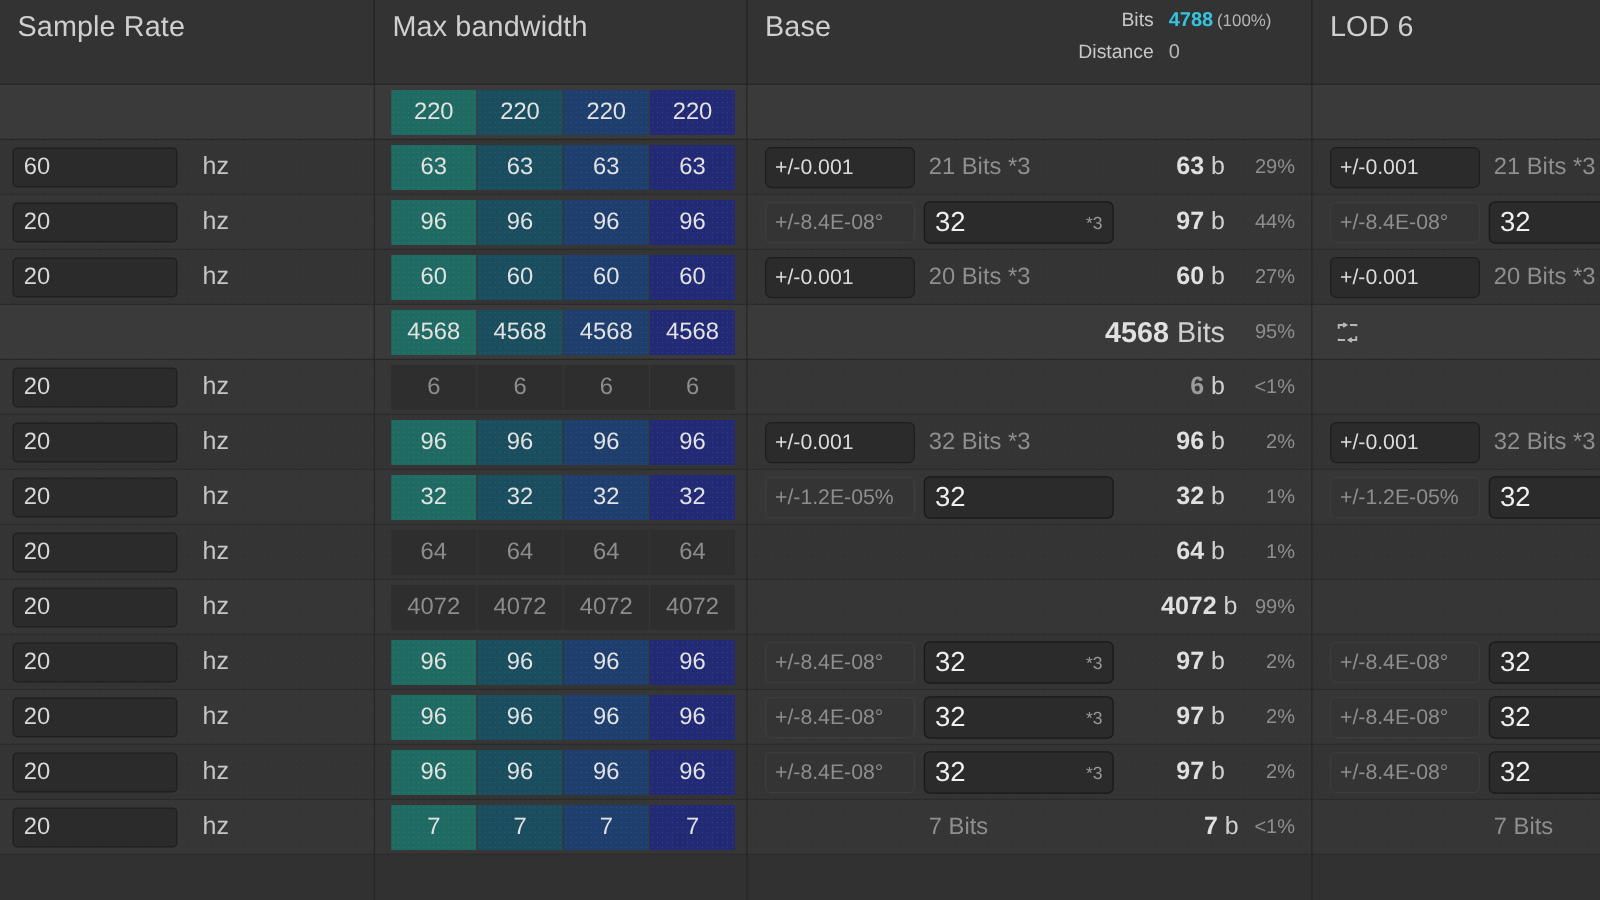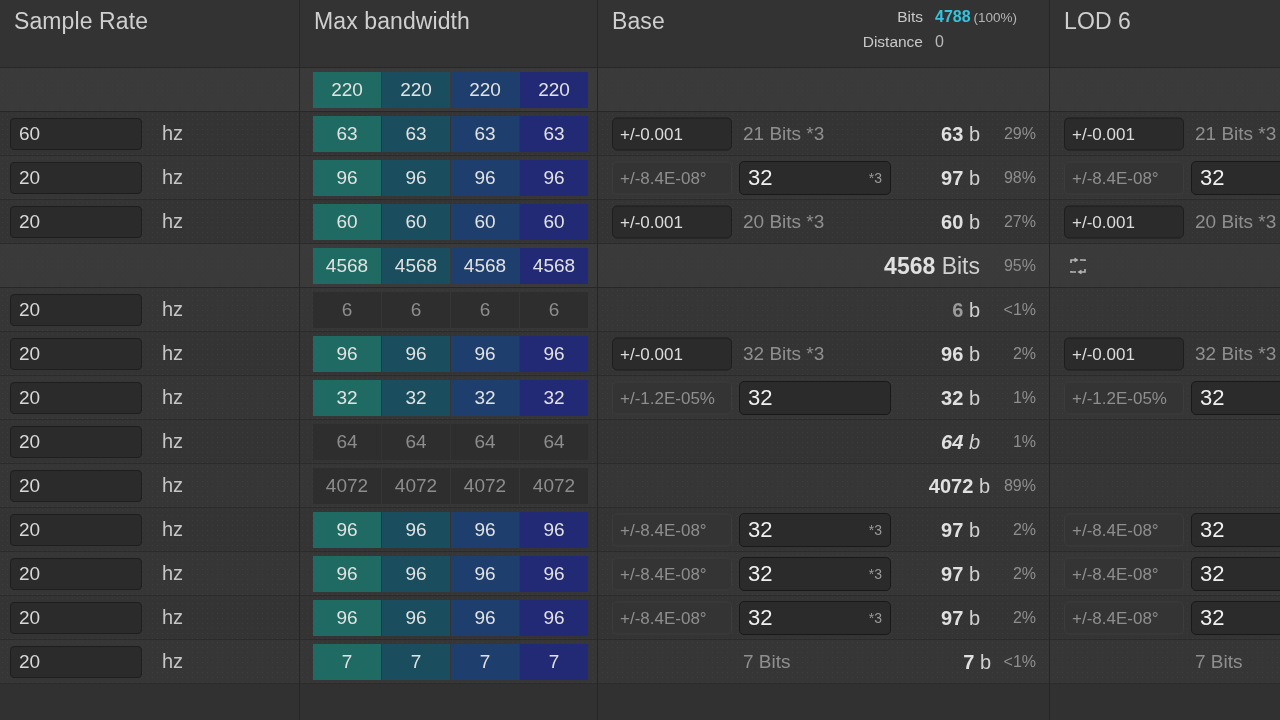--- a/index.html
+++ b/index.html
@@ -241,21 +241,21 @@
                  </div>
           <div class="bar " style="background:#222a75;">
                    <div class="tex"></div>
                    <span>96</span>
                  </div>
         </div>
         <div class="panel" style="left:598px; width:452px;">
           <div class="tol off" style="left:14px;">+/-8.4E-08°</div>
           <div class="bitfield" style="left:141px;"><span>32</span><span class="mult">*3</span></div>
           <div class="total  " style="right:70px;"><span class="b">97</span> <span class="u">b</span></div>
-          <div class="pct" style="right:14px;">98%</div>
+          <div class="pct" style="right:14px;">44%</div>
         </div>
         <div class="panel" style="left:1050px; width:452px;">
           <div class="tol off" style="left:14px;">+/-8.4E-08°</div>
           <div class="bitfield" style="left:141px;"><span>32</span></div>
         </div>
       </div>
       <div class="row norm" style="top:200px; height:44px;">
         <div class="dots"></div>
         <div class="sr-cell" style="left:0; width:299px;">
               <div class="field sr-input">20</div>
@@ -445,21 +445,21 @@
           <div class="bar empty">
 
                    <span>64</span>
                  </div>
           <div class="bar empty">
 
                    <span>64</span>
                  </div>
         </div>
         <div class="panel" style="left:598px; width:452px;">
-          <div class="total  " style="right:70px;font-style:italic;"><span class="b">64</span> <span class="u">b</span></div>
+          <div class="total  " style="right:70px;"><span class="b">64</span> <span class="u">b</span></div>
           <div class="pct" style="right:14px;">1%</div>
         </div>
         <div class="panel" style="left:1050px; width:452px;"></div>
       </div>
       <div class="row alt" style="top:464px; height:44px;">
         <div class="dots"></div>
         <div class="sr-cell" style="left:0; width:299px;">
               <div class="field sr-input">20</div>
               <div class="sr-unit">hz</div>
             </div>
@@ -476,21 +476,21 @@
 
                    <span>4072</span>
                  </div>
           <div class="bar empty">
 
                    <span>4072</span>
                  </div>
         </div>
         <div class="panel" style="left:598px; width:452px;">
           <div class="total  " style="right:60px;"><span class="b">4072</span> <span class="u">b</span></div>
-          <div class="pct" style="right:14px;">89%</div>
+          <div class="pct" style="right:14px;">99%</div>
         </div>
         <div class="panel" style="left:1050px; width:452px;"></div>
       </div>
       <div class="row norm" style="top:508px; height:44px;">
         <div class="dots"></div>
         <div class="sr-cell" style="left:0; width:299px;">
               <div class="field sr-input">20</div>
               <div class="sr-unit">hz</div>
             </div>
         <div class="bars" style="left:313px;">

